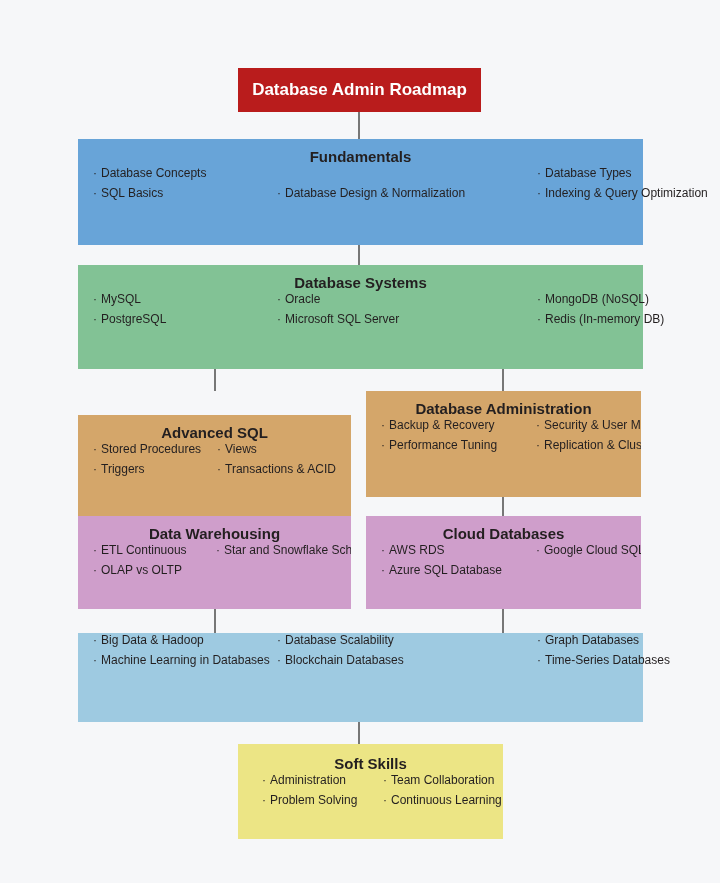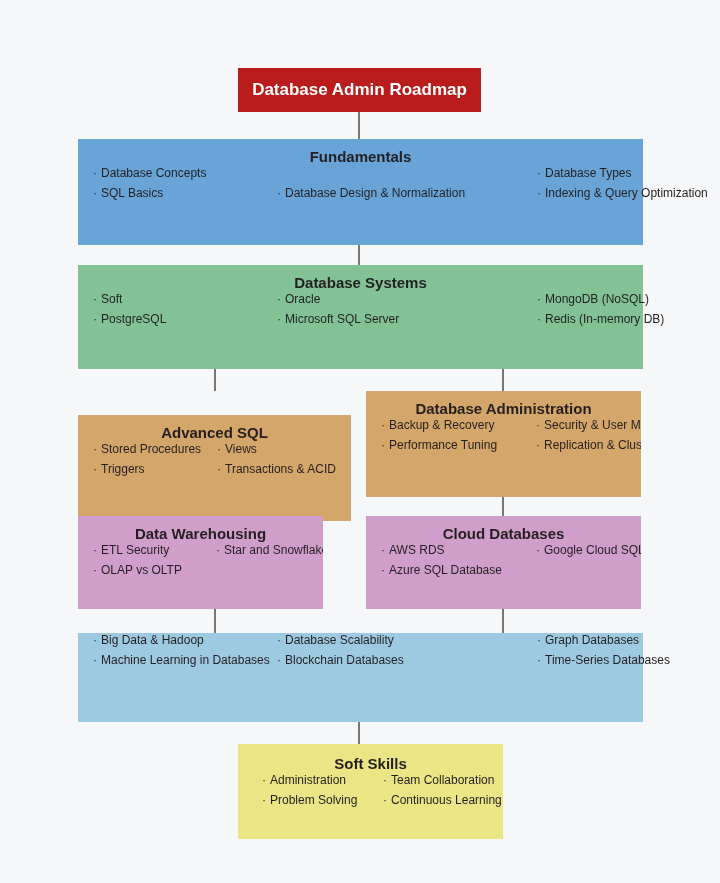--- a/index.html
+++ b/index.html
@@ -114,21 +114,21 @@
       <div class="item col-1 row-2"><span class="bullet">·</span><span>SQL Basics</span></div>
       <div class="item col-2 row-2"><span class="bullet">·</span><span>Database Design &amp; Normalization</span></div>
       <div class="item col-3 row-1"><span class="bullet">·</span><span>Database Types</span></div>
       <div class="item col-3 row-2"><span class="bullet">·</span><span>Indexing &amp; Query Optimization</span></div>
     </div>
   </div>
 
   <div class="node" style="left:78px; top:265px; width:565px; height:104px; background:#82c295;">
     <div class="node-title" style="padding-top:9px;">Database Systems</div>
     <div class="items" style="height:auto; padding-top:10px;">
-      <div class="item col-1 row-1"><span class="bullet">·</span><span>Soft</span></div>
+      <div class="item col-1 row-1"><span class="bullet">·</span><span>MySQL</span></div>
       <div class="item col-1 row-2"><span class="bullet">·</span><span>PostgreSQL</span></div>
       <div class="item col-2 row-1"><span class="bullet">·</span><span>Oracle</span></div>
       <div class="item col-2 row-2"><span class="bullet">·</span><span>Microsoft SQL Server</span></div>
       <div class="item col-3 row-1"><span class="bullet">·</span><span>MongoDB (NoSQL)</span></div>
       <div class="item col-3 row-2"><span class="bullet">·</span><span>Redis (In-memory DB)</span></div>
     </div>
   </div>
 
   <div class="node" style="left:78px; top:391px; width:273px; height:106px; background:#d4a66a;margin-top:24px;">
     <div class="node-title" style="padding-top:9px;">Advanced SQL</div>
@@ -143,24 +143,24 @@
   <div class="node" style="left:366px; top:391px; width:275px; height:106px; background:#d4a66a; overflow:hidden;">
     <div class="node-title" style="padding-top:9px;">Database Administration</div>
     <div class="items" style="height:auto; padding-top:11px;">
       <div class="item hcol-1 row-1"><span class="bullet">·</span><span>Backup &amp; Recovery</span></div>
       <div class="item hcol-1 row-2"><span class="bullet">·</span><span>Performance Tuning</span></div>
       <div class="item row-1" style="left:170px;"><span class="bullet">·</span><span>Security &amp; User Management</span></div>
       <div class="item row-2" style="left:170px;"><span class="bullet">·</span><span>Replication &amp; Clustering</span></div>
     </div>
   </div>
 
-  <div class="node" style="left:78px; top:516px; width:245px; height:93px; background:#cf9ecb; overflow:hidden;">
+  <div class="node" style="left:78px; top:516px; width:273px; height:93px; background:#cf9ecb; overflow:hidden;">
     <div class="node-title" style="padding-top:9px;">Data Warehousing</div>
     <div class="items" style="height:auto; padding-top:11px;">
-      <div class="item hcol-1 row-1"><span class="bullet">·</span><span>ETL Security</span></div>
+      <div class="item hcol-1 row-1"><span class="bullet">·</span><span>ETL Continuous</span></div>
       <div class="item hcol-1 row-2"><span class="bullet">·</span><span>OLAP vs OLTP</span></div>
       <div class="item row-1" style="left:138px;"><span class="bullet">·</span><span>Star and Snowflake Schemas</span></div>
     </div>
   </div>
 
   <div class="node" style="left:366px; top:516px; width:275px; height:93px; background:#cf9ecb; overflow:hidden;">
     <div class="node-title" style="padding-top:9px;">Cloud Databases</div>
     <div class="items" style="height:auto; padding-top:11px;">
       <div class="item hcol-1 row-1"><span class="bullet">·</span><span>AWS RDS</span></div>
       <div class="item hcol-1 row-2"><span class="bullet">·</span><span>Azure SQL Database</span></div>

